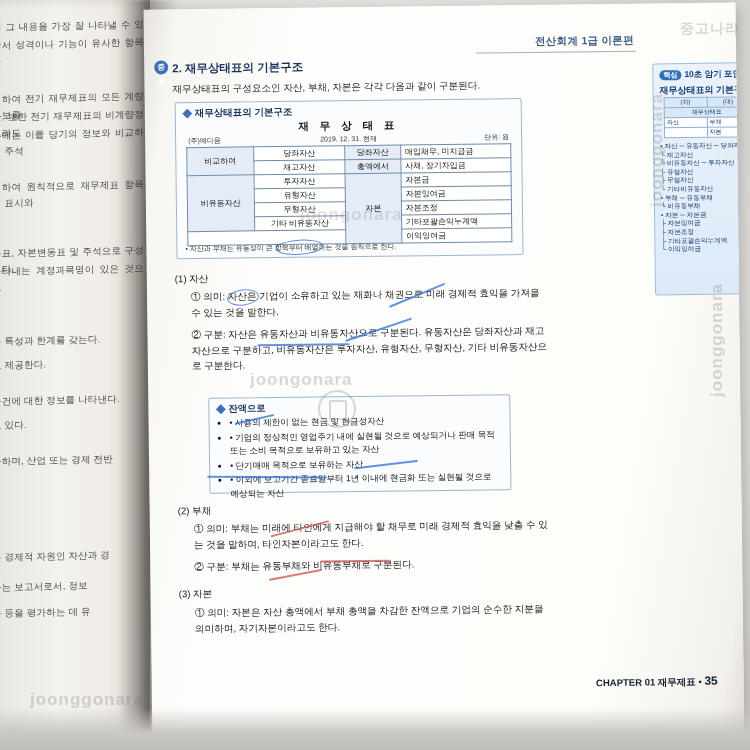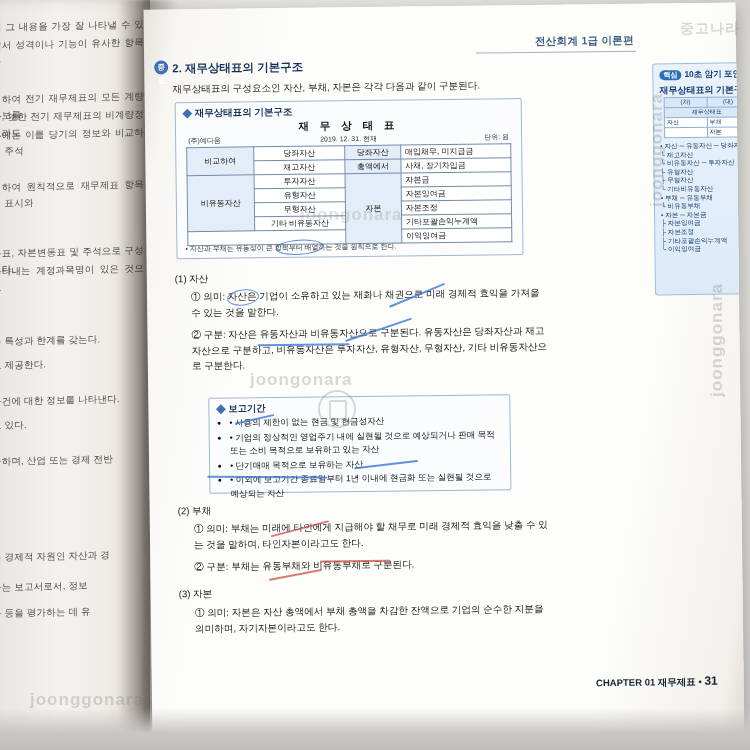--- a/index.html
+++ b/index.html
@@ -257,40 +257,40 @@
       <div class="figbox-note">• 자산과 부채는 유동성이 큰 항목부터 배열하는 것을 원칙으로 한다.</div>
       <div class="ellipse-mark"></div>
     </div>
 
     <div class="blk" style="left:28px;top:262px;width:380px">(1) 자산</div>
     <div class="blk" style="left:44px;top:280px;width:360px">① 의미: 자산은 기업이 소유하고 있는 재화나 채권으로 미래 경제적 효익을 가져올 수 있는 것을 말한다.</div>
     <div class="blk" style="left:44px;top:318px;width:360px">② 구분: 자산은 유동자산과 비유동자산으로 구분된다. 유동자산은 당좌자산과 재고자산으로 구분하고, 비유동자산은 투자자산, 유형자산, 무형자산, 기타 비유동자산으로 구분한다.</div>
 
     <div class="box2">
       <div class="box2-title">
-        <span class="dia"></span><span>보고기간</span>
+        <span class="dia"></span><span>잔액으로</span>
       </div>
       <ul>
         <li>• 사용의 제한이 없는 현금 및 현금성자산</li>
         <li>• 기업의 정상적인 영업주기 내에 실현될 것으로 예상되거나 판매 목적 또는 소비 목적으로 보유하고 있는 자산</li>
         <li>• 단기매매 목적으로 보유하는 자산</li>
         <li>• 이외에 보고기간 종료일부터 1년 이내에 현금화 또는 실현될 것으로 예상되는 자산</li>
       </ul>
     </div>
 
     <div class="blk" style="left:28px;top:494px;width:380px">(2) 부채</div>
     <div class="blk" style="left:44px;top:512px;width:360px">① 의미: 부채는 미래에 타인에게 지급해야 할 채무로 미래 경제적 효익을 낮출 수 있는 것을 말하며, 타인자본이라고도 한다.</div>
     <div class="blk" style="left:44px;top:550px;width:360px">② 구분: 부채는 유동부채와 비유동부채로 구분된다.</div>
 
     <div class="blk" style="left:28px;top:577px;width:380px">(3) 자본</div>
     <div class="blk" style="left:44px;top:596px;width:360px">① 의미: 자본은 자산 총액에서 부채 총액을 차감한 잔액으로 기업의 순수한 지분을 의미하며, 자기자본이라고도 한다.</div>
 
     <div class="pg-footer">
       <span>CHAPTER 01 재무제표 •</span>
-      <span class="num">31</span>
+      <span class="num">35</span>
     </div>
 
     <div id="sidetab">
       <div class="st-head">
         <span class="st-bubble">핵심</span><span>10초 암기 포인트</span>
       </div>
       <div class="st-title">재무상태표의 기본구조</div>
 
       <table class="st-minitable" style="top:33px">
         <tbody>

